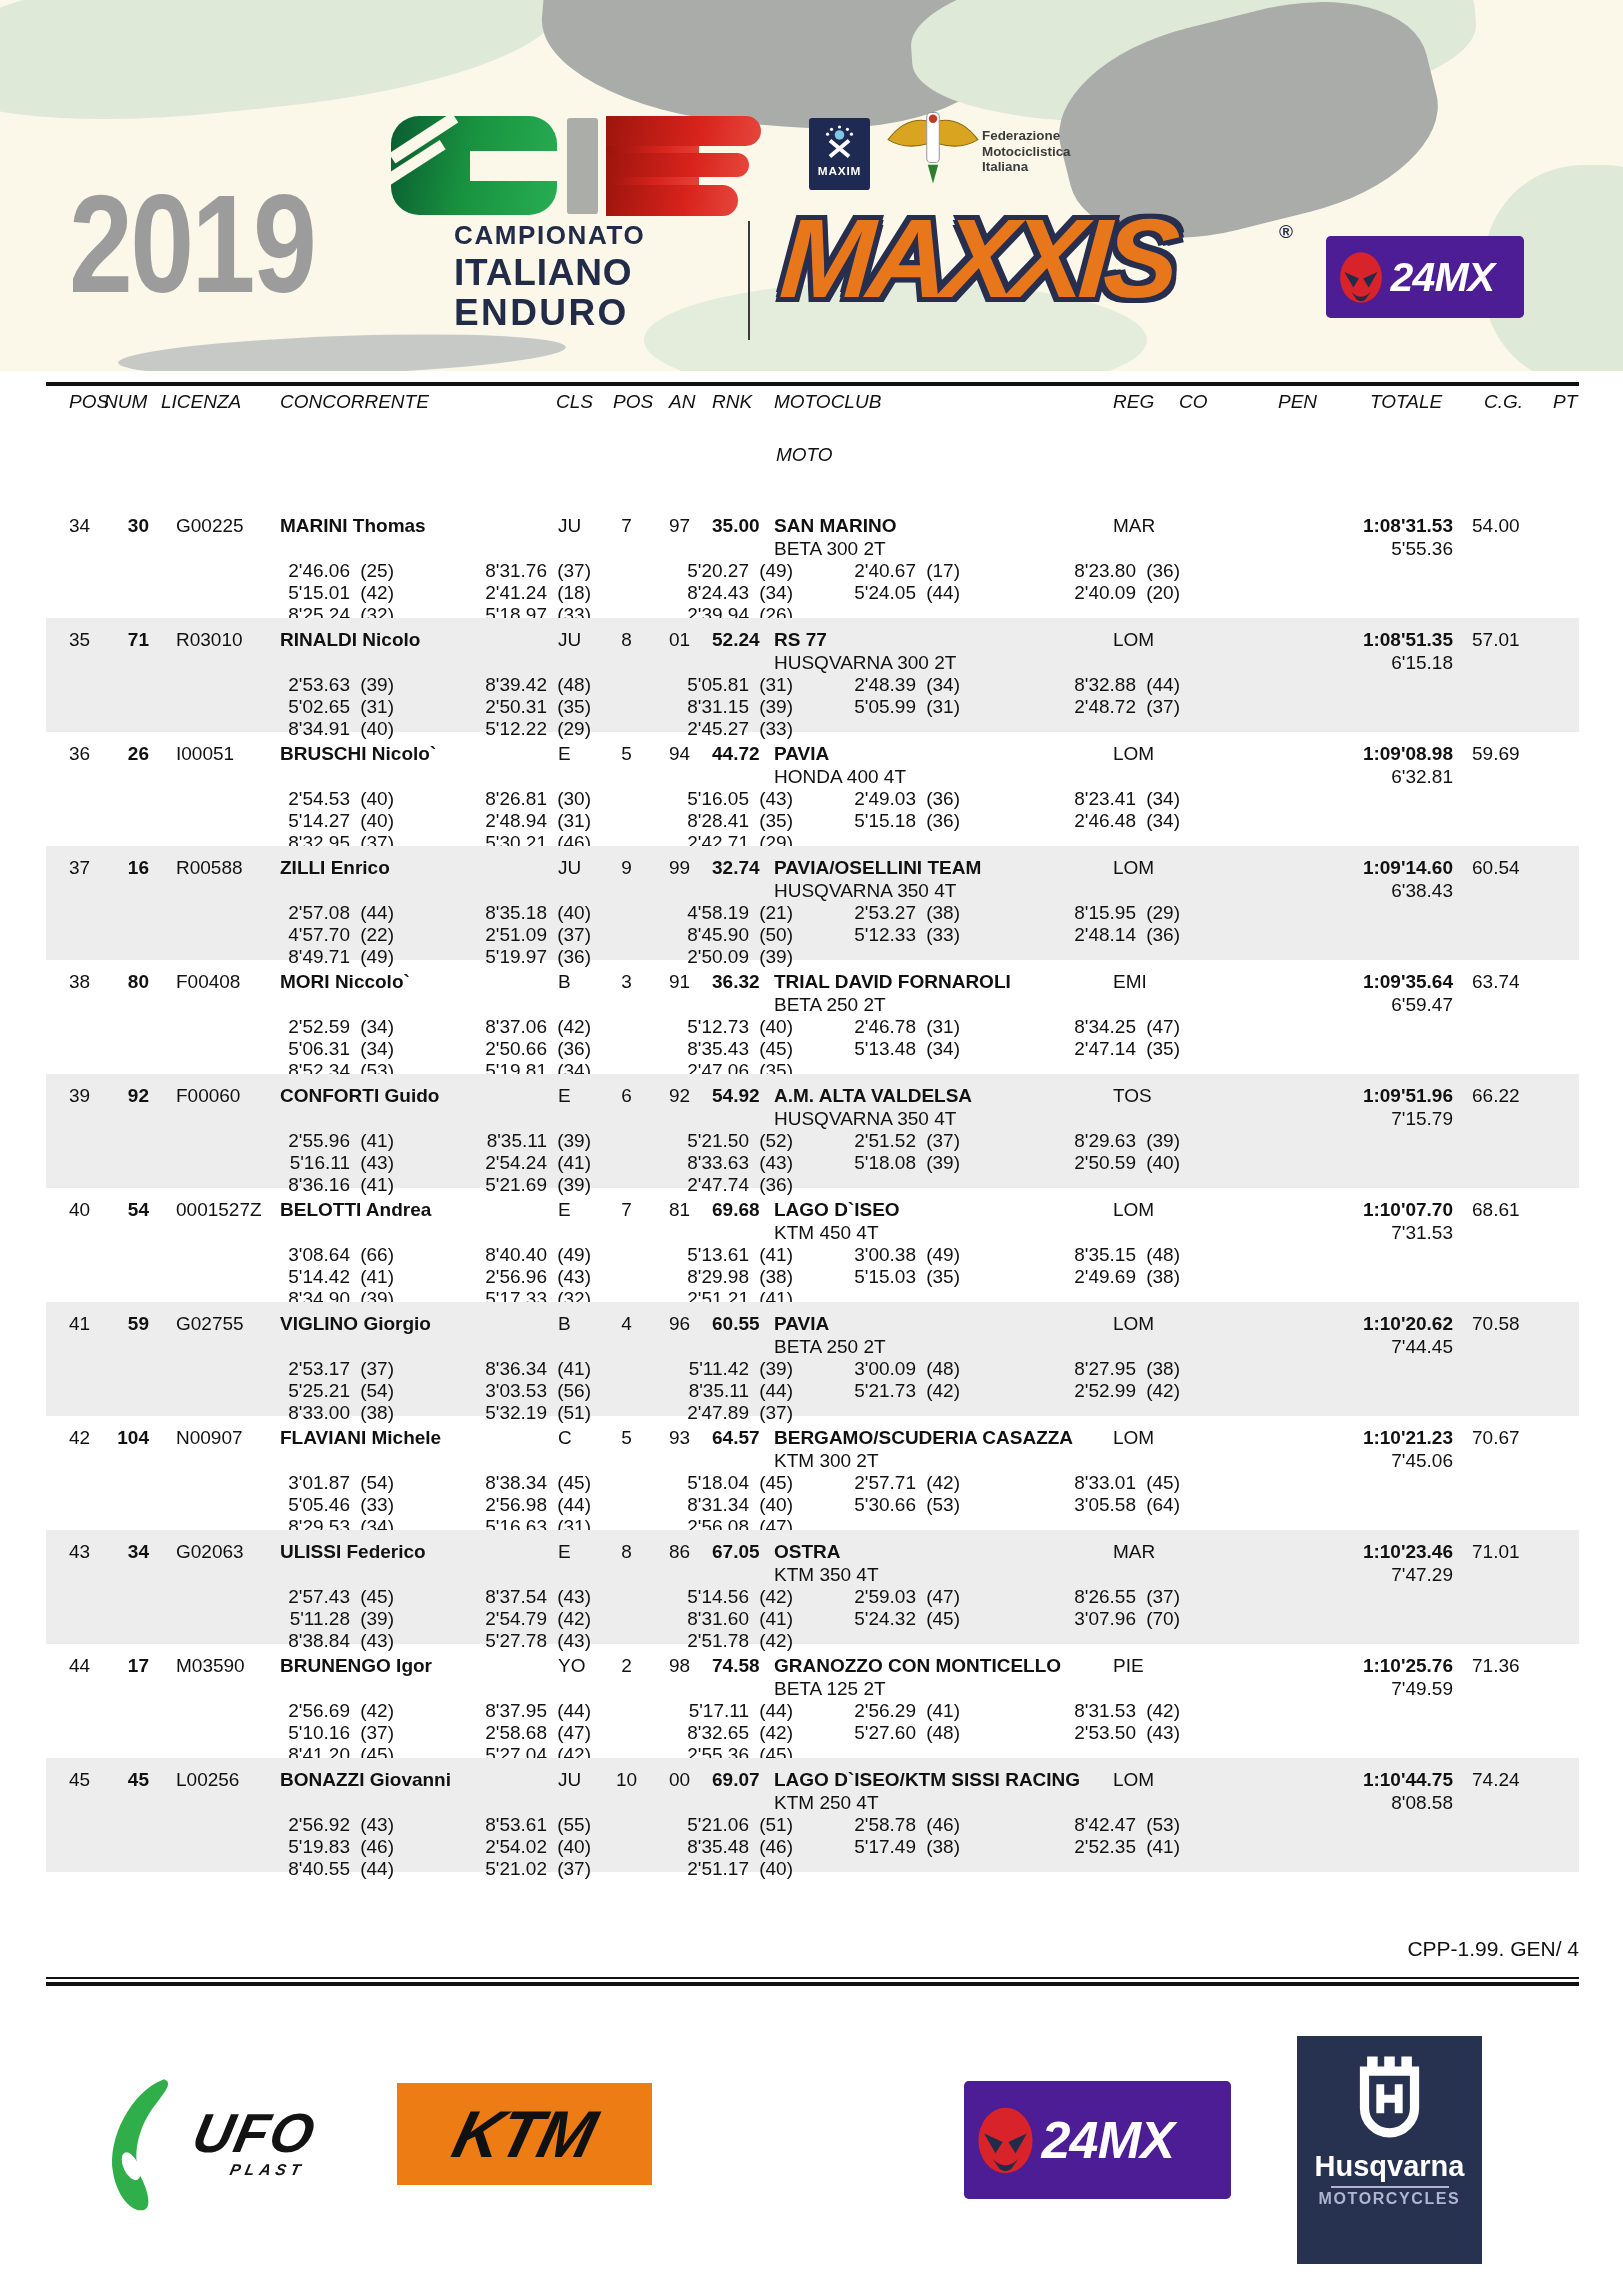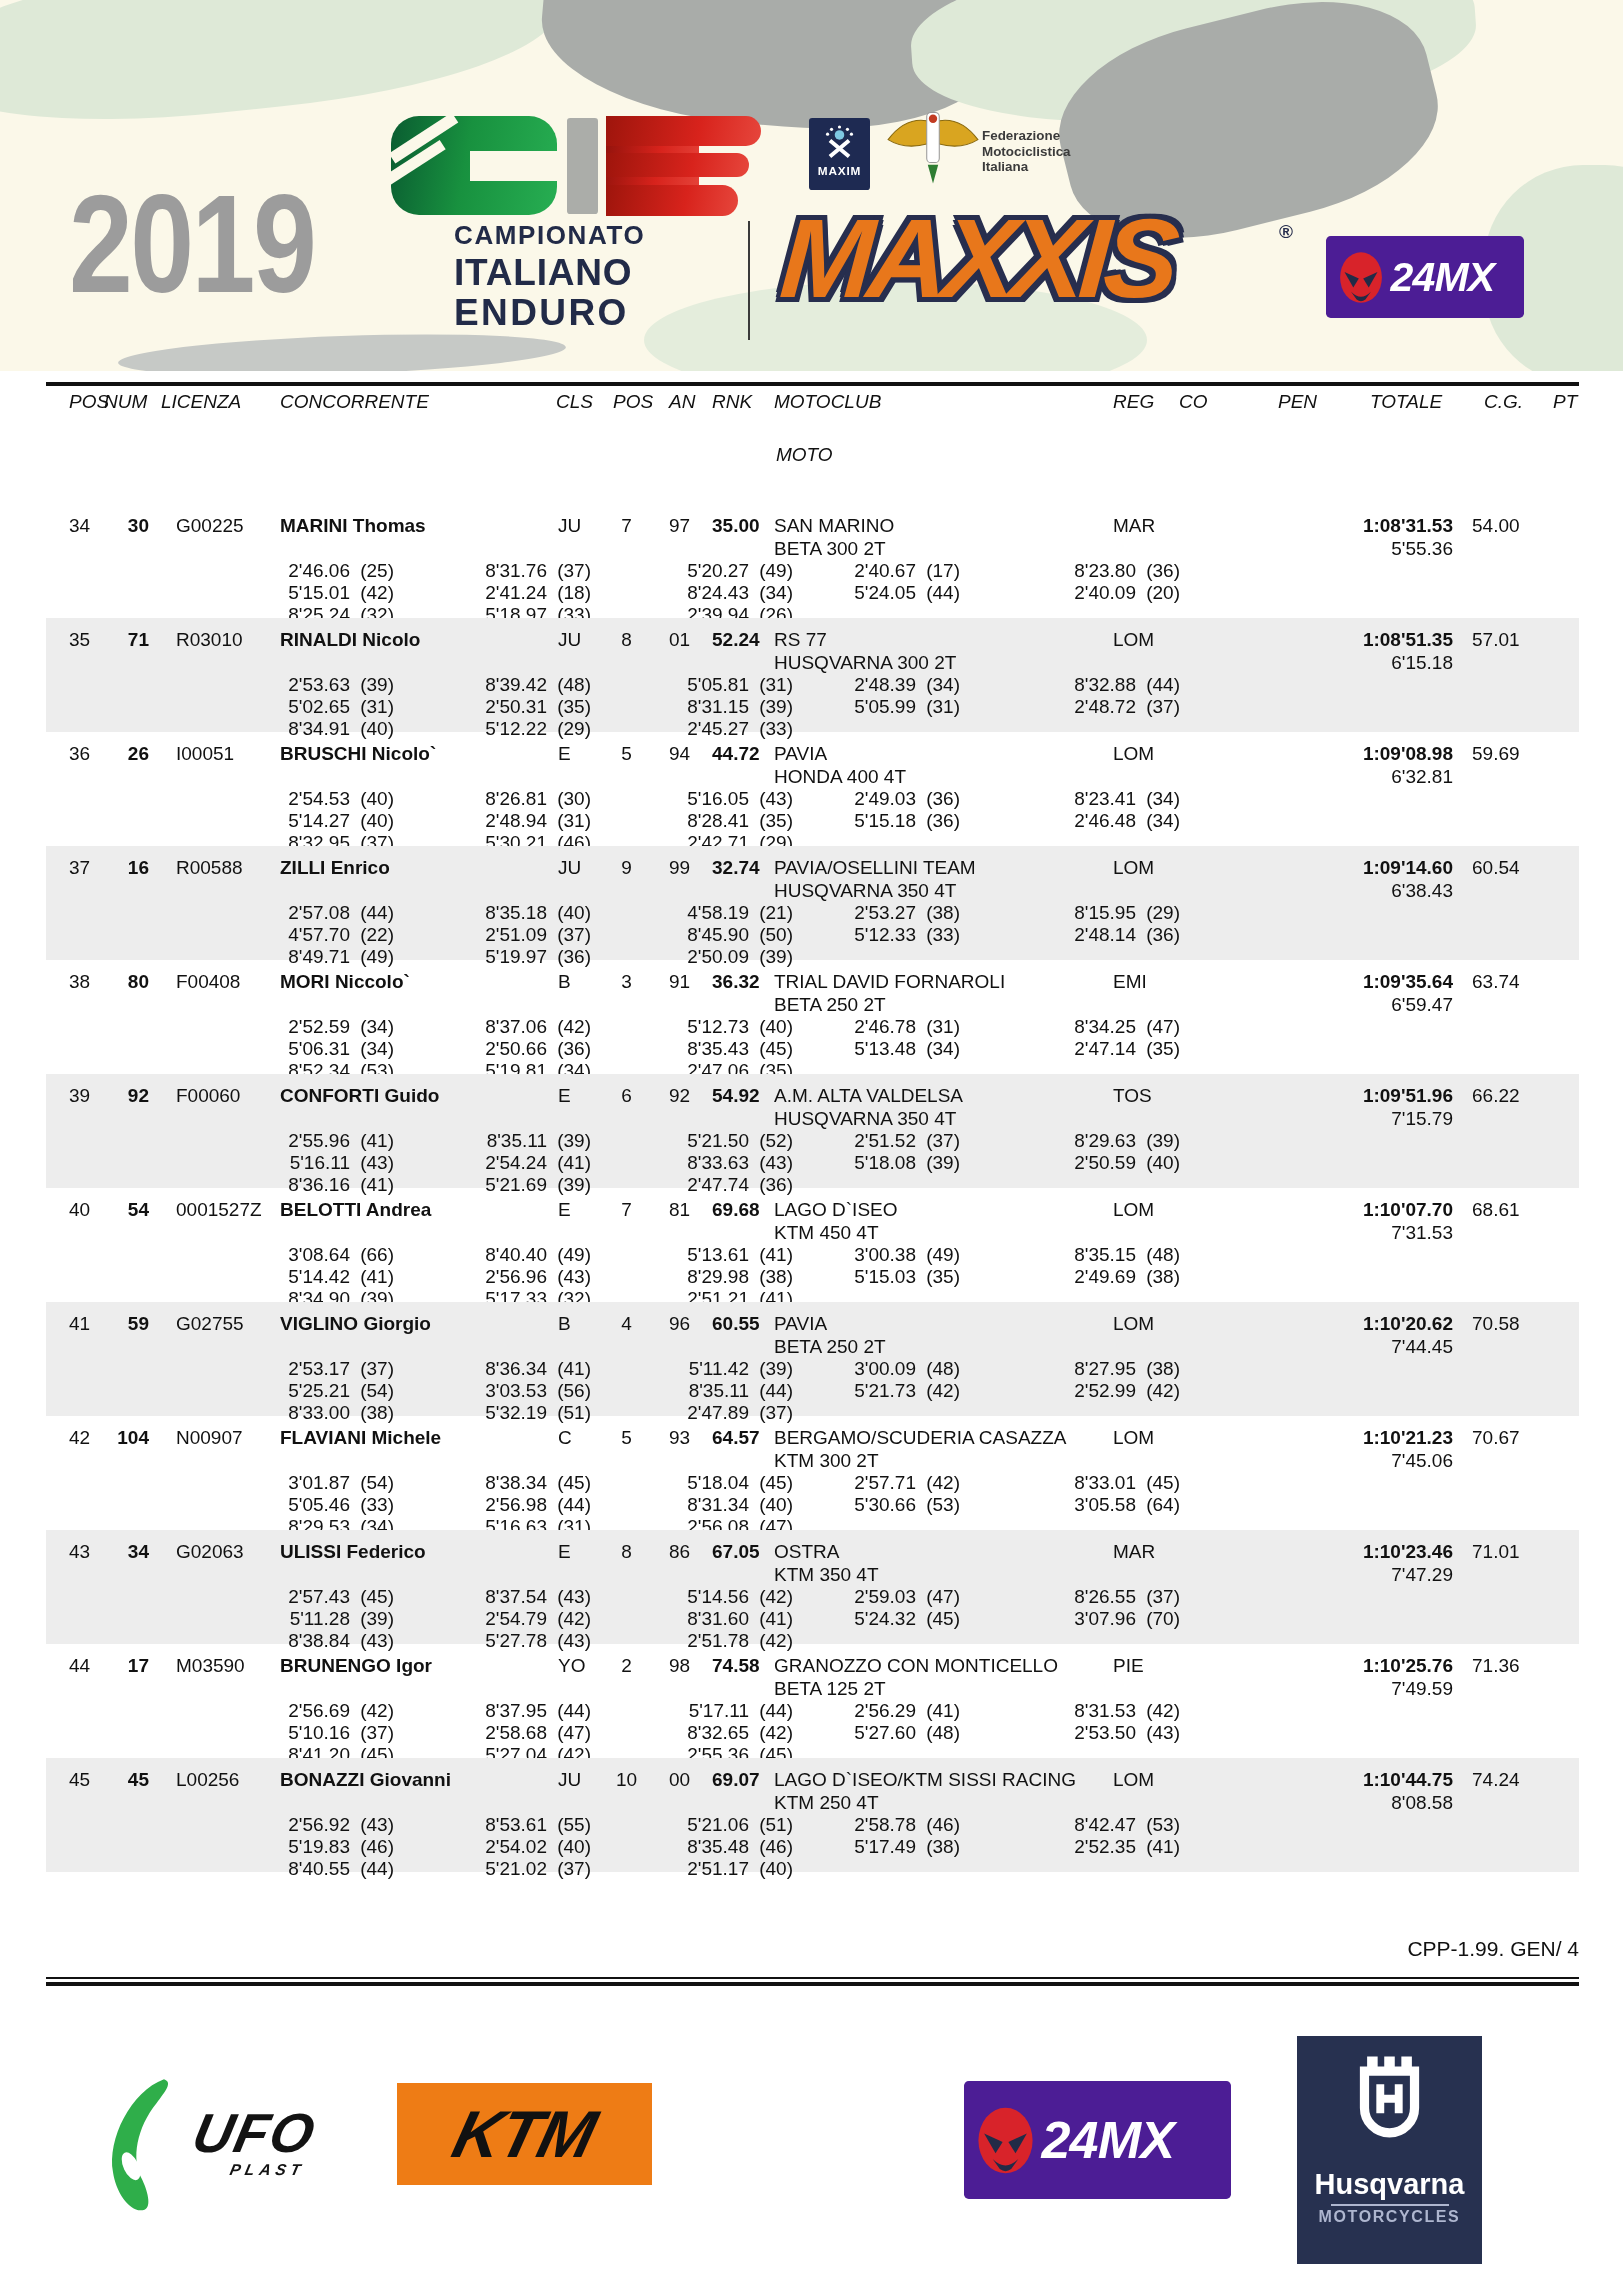--- a/index.html
+++ b/index.html
@@ -78,21 +78,21 @@
   .entry span{position:absolute;white-space:nowrap;}
   .line1{top:11px}.line2{top:34px}
   .f-pos{left:69px;width:35px;}
   .f-num{left:96px;width:53px;text-align:right;font-weight:bold;}
   .f-lic{left:176px;width:118px;}
   .f-name{left:280px;width:267px;font-weight:bold;}
   .f-cls{left:558px;width:42px;}
   .f-clspos{left:606px;width:41px;text-align:center;}
   .f-an{left:669px;width:36px;}
   .f-rnk{left:712px;width:58px;font-weight:bold;}
-  .f-club{left:774px;width:334px;}
+  .f-club{left:774px;width:334px;font-weight:bold;}
   .f-reg{left:1113px;width:66px;}
   .f-tot{left:1327px;width:126px;text-align:right;font-weight:bold;}
   .f-cg{left:1472px;width:66px;}
   .f-moto{left:774px;width:334px;}
   .f-gap{left:1327px;width:126px;text-align:right;}
   .times-line{position:absolute;left:0;right:0;height:20.4px;}
   .tl1{top:56px}.tl2{top:78px}.tl3{top:100px}
   .tcell{display:flex;}
   .tcell .tval{position:static;display:inline-block;width:110px;text-align:right;}
   .tcell .trank{position:static;display:inline-block;margin-left:10.2px;}
@@ -116,21 +116,21 @@
             border-left:27px solid transparent;border-right:27px solid transparent;border-bottom:36px solid #D8231C;}
   .airoh-text{position:absolute;left:0;right:0;top:57px;text-align:center;font-size:50px;font-weight:900;
             font-style:italic;color:#fff;}
   .airoh-pill{position:absolute;left:50%;bottom:11px;transform:translateX(-50%);width:165px;height:41px;
             background:#C8C8C8;border-radius:20.4px;display:flex;align-items:center;justify-content:center;
             font-size:19px;font-weight:bold;letter-spacing:3.9px;color:#3A2B20;}
   .mx24-foot{left:964px;top:2081px;width:267px;height:118px;position:absolute;}
   .mx24-foot .mx24-label{font-size:52px;}
   .logo-husq{position:absolute;left:1297px;top:2036px;width:185px;height:228px;background:#273150;
             text-align:center;color:#fff;}
-  .husq-name{font-size:29px;font-weight:bold;letter-spacing:0px;margin-top:18px;}
+  .husq-name{font-size:29px;font-weight:bold;letter-spacing:0px;margin-top:0;}
   .husq-line{width:118px;height:1.6px;background:#AEB6CF;margin:3.1px auto 2.4px auto;}
   .husq-sub{font-size:16px;letter-spacing:1.6px;color:#AEB6CF;font-weight:bold;}
 </style>
 </head>
 <body>
 
 <div class="page">
 
   <div class="banner">
     <div class="blob g1"></div>

